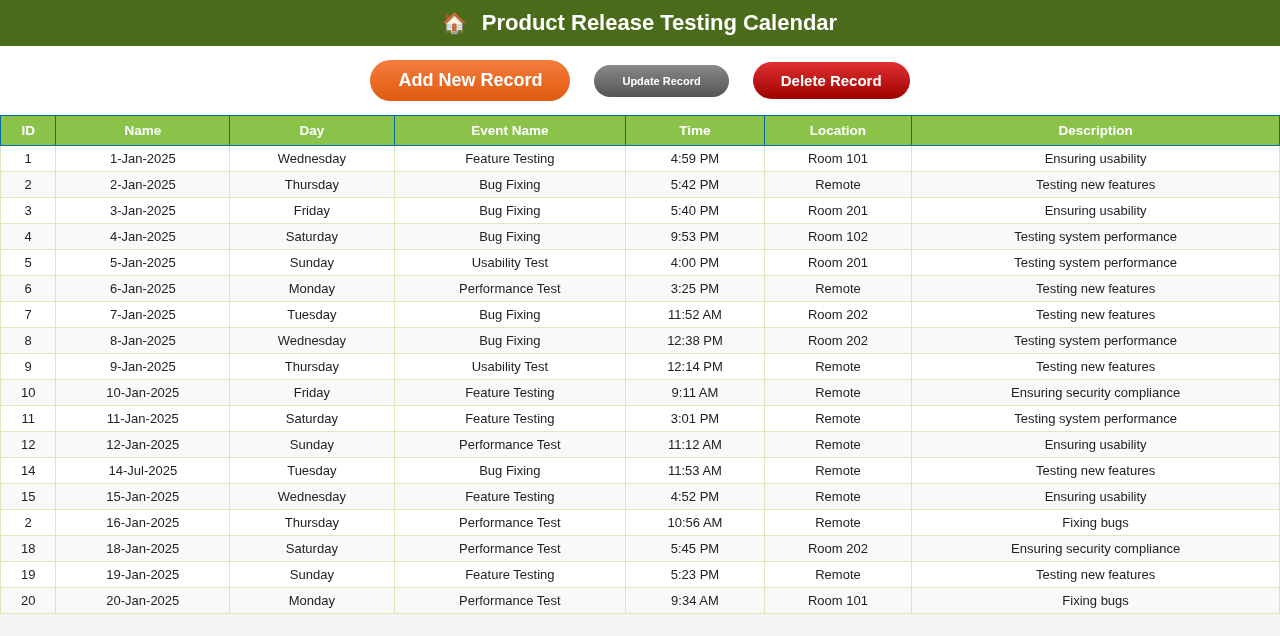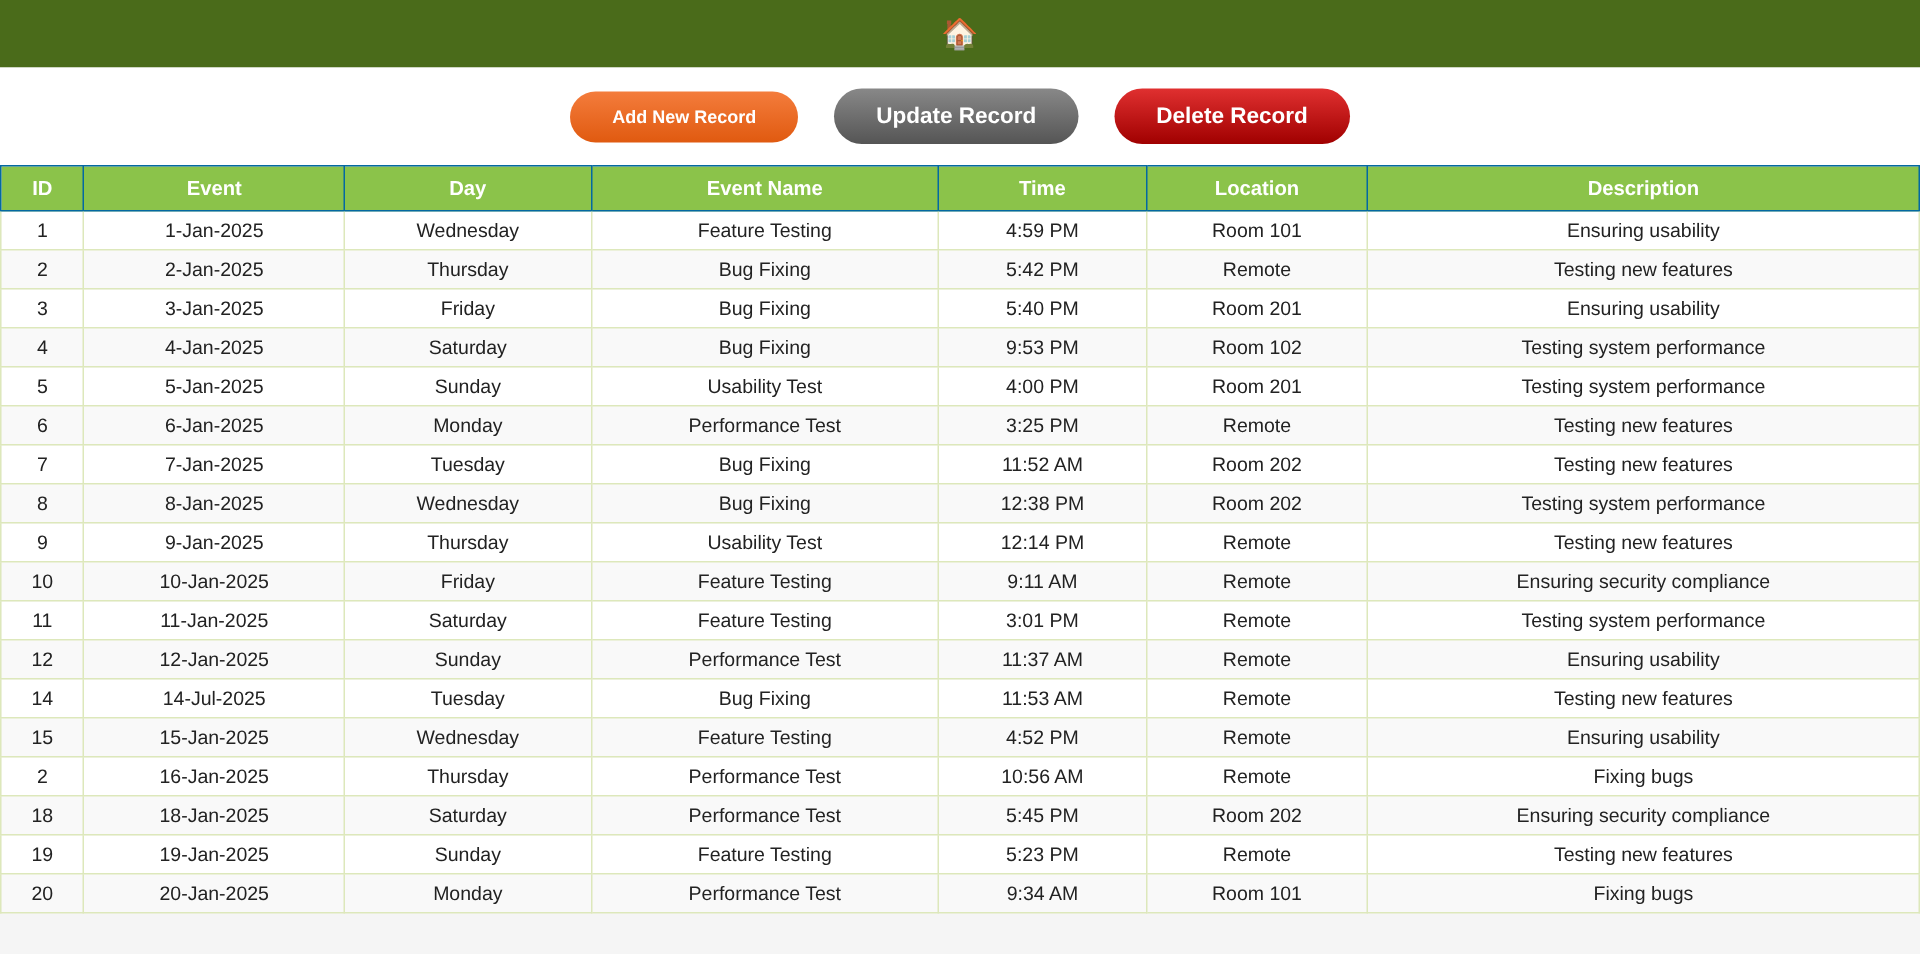--- a/index.html
+++ b/index.html
@@ -25,43 +25,43 @@
       gap: 24px;
       padding: 14px 0;
       background: #fff;
     }
     .btn-add {
       background: linear-gradient(to bottom, #f47c3c, #e05a10);
       color: white;
       border: none;
       border-radius: 24px;
       padding: 10px 28px;
-      font-size: 12px;
+      font-size: 18px;
       font-weight: bold;
       cursor: pointer;
     }
     .btn-update {
       background: linear-gradient(to bottom, #888, #555);
+      color: white;
+      border: none;
+      border-radius: 24px;
+      padding: 10px 28px;
+      font-size: 11px;
+      font-weight: bold;
+      cursor: pointer;
+    }
+    .btn-delete {
+      background: linear-gradient(to bottom, #e03030, #a00000);
       color: white;
       border: none;
       border-radius: 24px;
       padding: 10px 28px;
       font-size: 15px;
       font-weight: bold;
       cursor: pointer;
-    }
-    .btn-delete {
-      background: linear-gradient(to bottom, #e03030, #a00000);
-      color: white;
-      border: none;
-      border-radius: 24px;
-      padding: 10px 28px;
-      font-size: 15px;
-      font-weight: bold;
-      cursor: pointer;
       text-align: center;
     }
     #data-table {
       width: 100%;
       border-collapse: collapse;
     }
     #data-table thead tr {
       background: #8bc34a;
     }
     #data-table thead th {
@@ -85,34 +85,35 @@
       border: 1px solid #dde8bb;
       color: #222;
     }
   </style>
 </head>
 <body>
 
 <div id="header">
   <span>
     <span style="font-size:20px;">🏠</span>
+    <span>Product Release Testing Calendar</span>
   </span>
 </div>
 
 <div id="toolbar">
   <button class="btn-add">Add New Record</button>
   <button class="btn-update">Update Record</button>
   <button class="btn-delete">Delete Record</button>
 </div>
 
 <table id="data-table">
   <thead id="table-head">
     <tr id="header-row">
         <th>ID</th>
-        <th>Event</th>
+        <th>Name</th>
         <th>Day</th>
         <th>Event Name</th>
         <th>Time</th>
         <th>Location</th>
         <th>Description</th>
       </tr>
   </thead>
   <tbody id="table-body">
       <tr>
         <td>1</td>
@@ -211,21 +212,21 @@
         <td>Feature Testing</td>
         <td>3:01 PM</td>
         <td>Remote</td>
         <td>Testing system performance</td>
       </tr>
       <tr>
         <td>12</td>
         <td>12-Jan-2025</td>
         <td>Sunday</td>
         <td>Performance Test</td>
-        <td>11:37 AM</td>
+        <td>11:12 AM</td>
         <td>Remote</td>
         <td>Ensuring usability</td>
       </tr>
       <tr>
         <td>14</td>
         <td>14-Jul-2025</td>
         <td>Tuesday</td>
         <td>Bug Fixing</td>
         <td>11:53 AM</td>
         <td>Remote</td>

